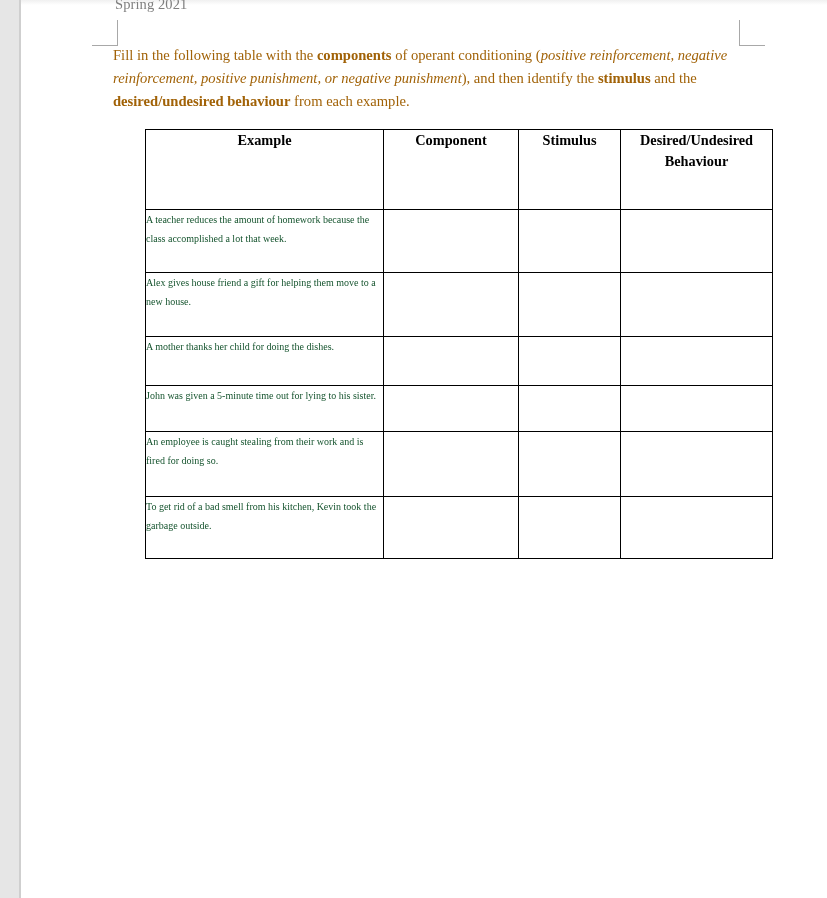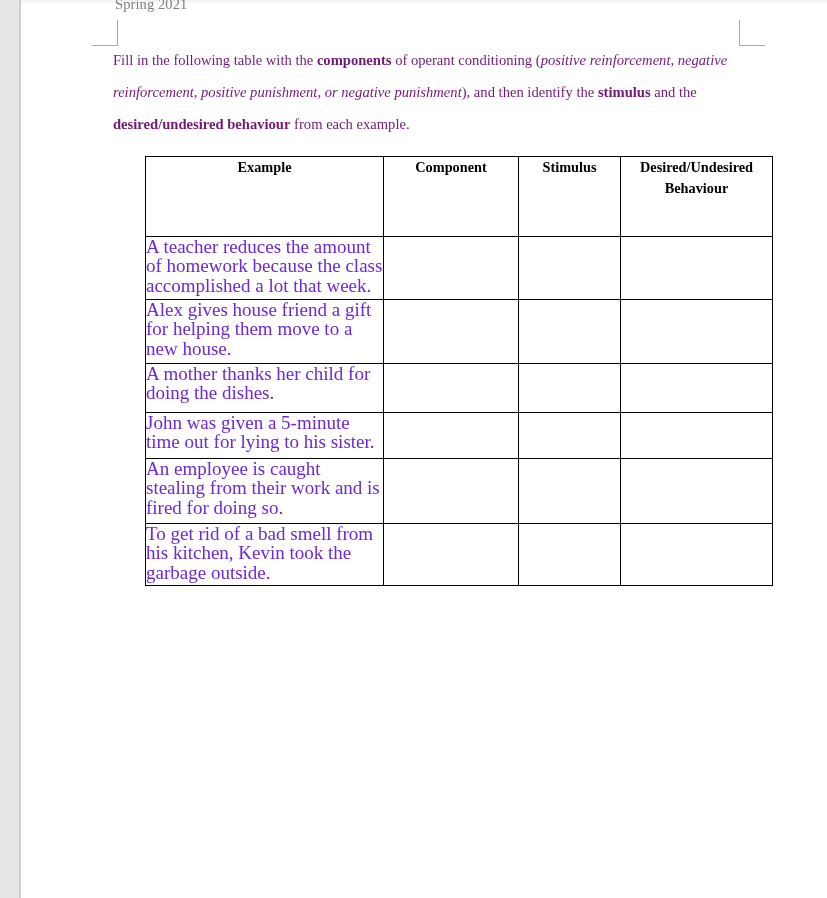--- a/index.html
+++ b/index.html
@@ -81,22 +81,22 @@
   
   #content {
     position: absolute;
     left: 92px;
     top: 44px;
     width: 640px;
   }
 
   #instructions {
     font-size: 14.6px;
-    line-height: 32px;
-    color: #701a75;
+    line-height: 23px;
+    color: #a16207;
     margin: 0 0 16px 0;
     text-align: left;
   }
   #instructions b { font-weight: bold; }
   #instructions i { font-style: italic; }
 
   
   #worksheet-table {
     border-collapse: collapse;
     table-layout: fixed;
@@ -121,23 +121,23 @@
     font-weight: bold;
     font-size: 14.3px;
     line-height: 21px;
     padding: 0 6px;
   }
 
   tbody td {
     padding: 11px 7px 10px 9px;
   }
   tbody td.example-cell {
-    font-size: 19px;
+    font-size: 10px;
     line-height: 19.4px;
-    color: #6d28d9;
+    color: #14532d;
   }
   tbody td.blank-cell { }
 
   
   tbody tr.r0 td { height: 62px; }
   tbody tr.r1 td { height: 63px; }
   tbody tr.r2 td { height: 64px; }
   tbody tr.r3 td { height: 82px; }
   tbody tr.r4 td { height: 48px; }
   tbody tr.r5 td { height: 45px; }

